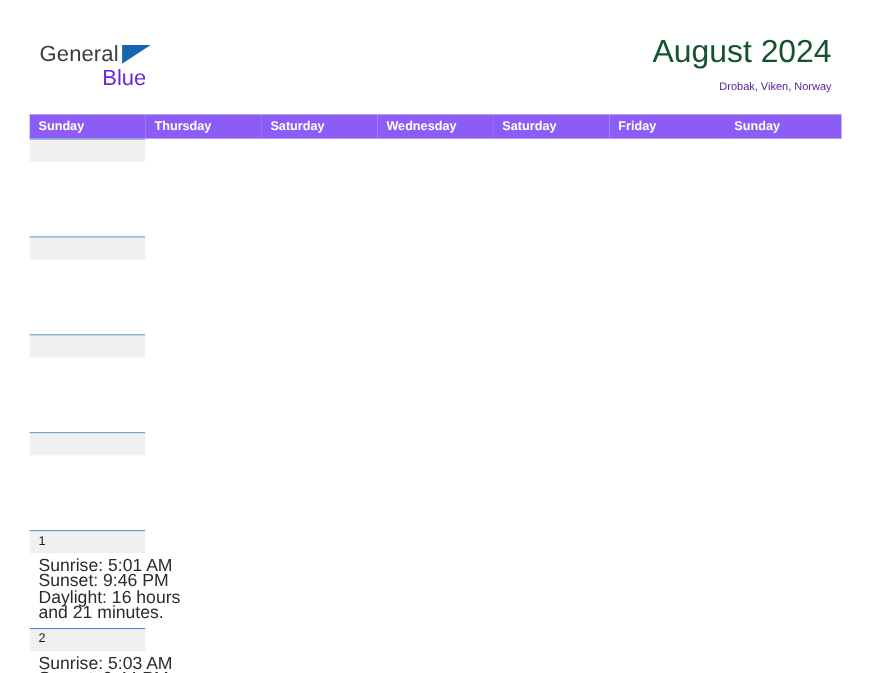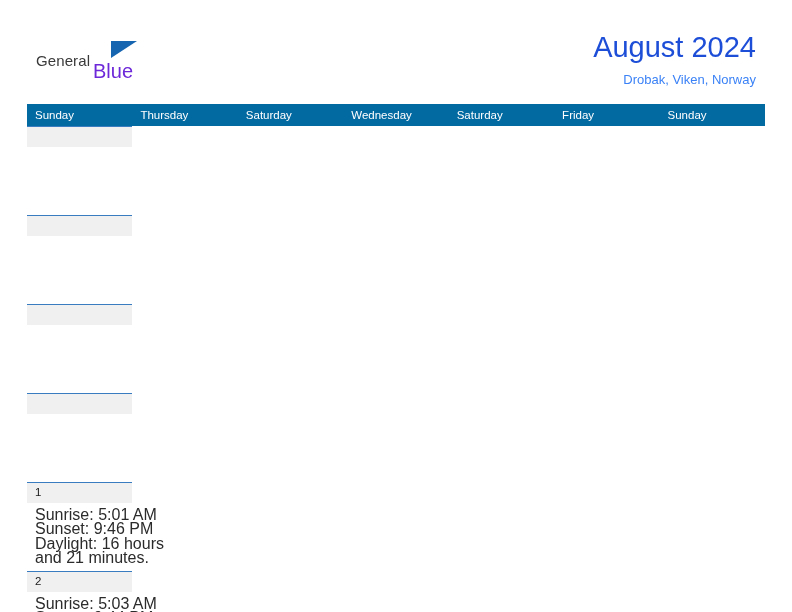--- a/index.html
+++ b/index.html
@@ -28,22 +28,22 @@
   }
   .logo {
     position: absolute;
     left: 36px;
     top: 36px;
     width: 150px;
     height: 50px;
   }
   .logo-general {
     position: absolute;
-    left: 0; top: 12px;
-    font-size: 15px;
+    left: 0; top: 0;
+    font-size: 20px;
     color: #3a3a3a;
     letter-spacing: 0.1px;
     line-height: 26px;
     font-family: "Liberation Sans", sans-serif;
   }
   .logo-triangle {
     position: absolute;
     left: 75px;
     top: 5px;
     width: 0; height: 0;
@@ -61,48 +61,48 @@
     text-align: right;
   }
   .title-block {
     position: absolute;
     right: 36px;
     top: 30px;
     text-align: right;
   }
   .cal-title {
     font-size: 29px;
-    color: #1d4ed8;
+    color: #14532d;
     line-height: 34px;
     font-weight: normal;
     margin: 0;
     white-space: nowrap;
   }
   .cal-subtitle {
-    font-size: 13px;
-    color: #3b82f6;
+    font-size: 10px;
+    color: #4c1d95;
     line-height: 20px;
     margin: 6px 0 0 0;
     white-space: nowrap;
   }
 
   
   .calendar {
     position: absolute;
     left: 27px;
     top: 104px;
     width: 738px;
     border-collapse: collapse;
     table-layout: fixed;
   }
   .calendar th {
-    background: #0369a1;
+    background: #8b5cf6;
     color: #ffffff;
     font-size: 11.5px;
-    font-weight: normal;
+    font-weight: bold;
     text-align: left;
     padding: 5px 0 5px 8px;
     height: 22px;
     border: none;
   }
   .calendar td {
     vertical-align: top;
     padding: 0;
     width: 105.4px;
     height: 89px;

